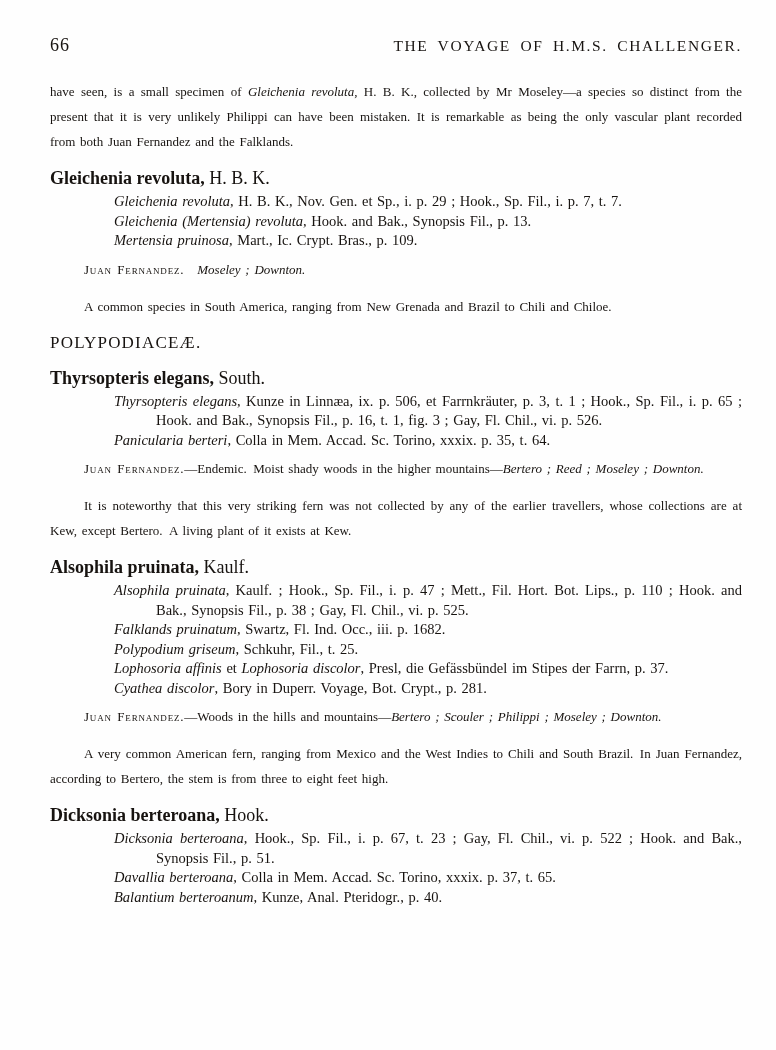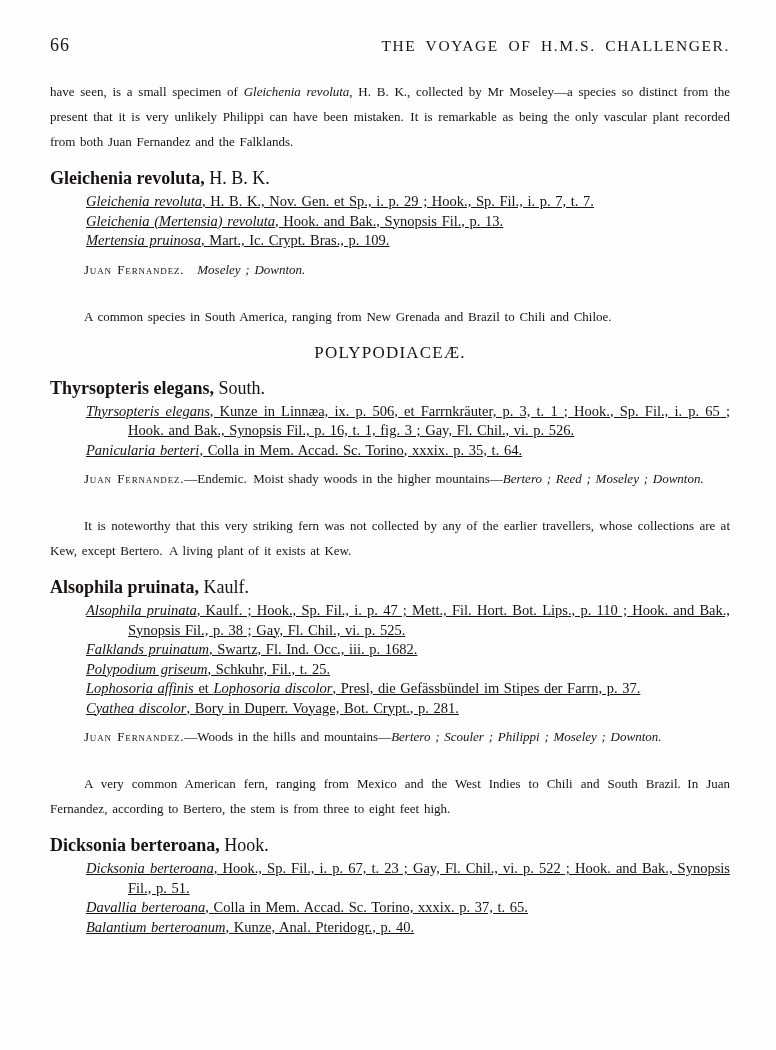--- a/index.html
+++ b/index.html
@@ -5,21 +5,21 @@
   html, body { margin: 0; padding: 0; background: #e8e8e8; }
   .page {
     position: relative;
     width: 776px;
     height: 1050px;
     margin: 0 auto;
     background: #fefefe;
     color: #171310;
     font-family: "Liberation Serif", "DejaVu Serif", serif;
     box-sizing: border-box;
-    padding: 34px 46px 0 50px;
+    padding: 34px 34px 0 50px;
     overflow: hidden;
   }
   
   .hdr { position: relative; height: 24px; }
   .pageno {
     position: absolute; left: 0; top: 1px;
     font-size: 18px; letter-spacing: 1px;
   }
   .runhead {
     text-align: right;
@@ -33,47 +33,45 @@
     font-size: 13px;
     line-height: 25px;
     text-align: justify;
     margin: 0;
     text-indent: 34px;
     word-spacing: 1.5px;
   }
   .para.noindent { text-indent: 0; }
   .intro { margin-top: 21px; }
   .loc  { margin-top: 6px; }
-  .note { margin-top: 22px; }
+  .note { margin-top: 12px; }
   
   .sp-head {
     font-size: 18px;
     line-height: 22px;
     font-weight: normal;
     margin: 13px 0 3px 0;
   }
   
   .fam {
     font-size: 17px;
     font-weight: normal;
-    text-align: center;
     letter-spacing: 1.2px;
     margin: 13px 0 5px 0;
     line-height: 22px;
   }
   
   .syn {
     font-size: 14.5px;
     line-height: 19.5px;
-    margin: 0 0 0 36px;
+    margin: 0 0 0 64px;
     padding-left: 42px;
     text-indent: -42px;
     text-align: justify;
     word-spacing: 1px;
-    text-decoration: underline;
   }
   .b  { font-weight: bold; }
   .it { font-style: italic; }
   .sc { font-variant: small-caps; letter-spacing: 0.8px; }
   section { display: block; }
 </style>
 </head>
 <body>
 
 <div class="page">

